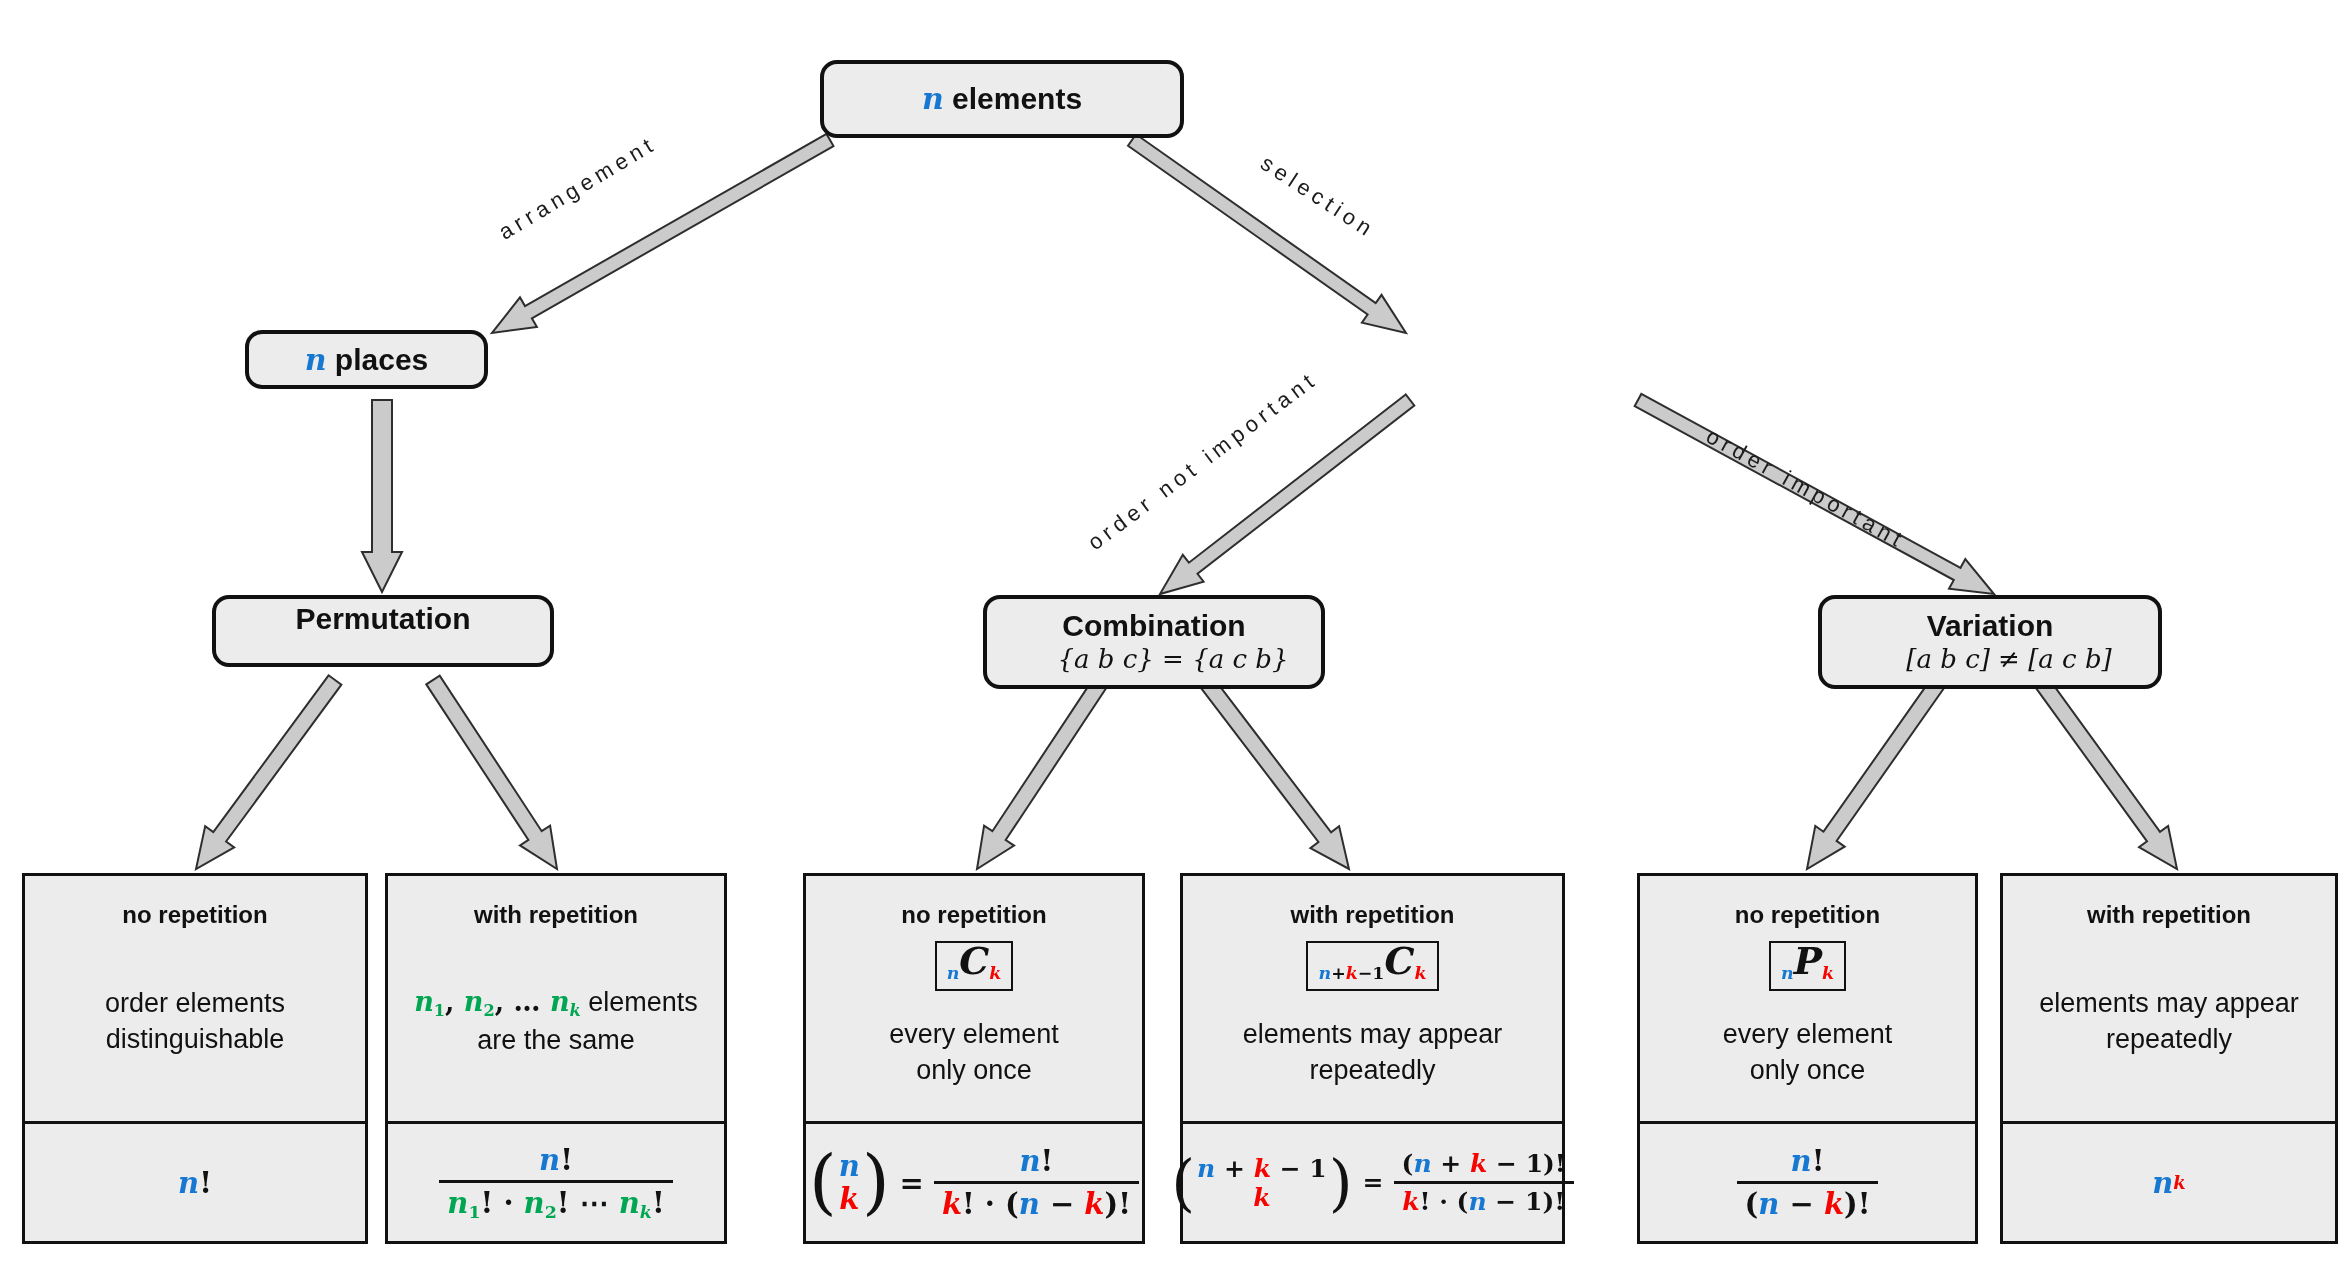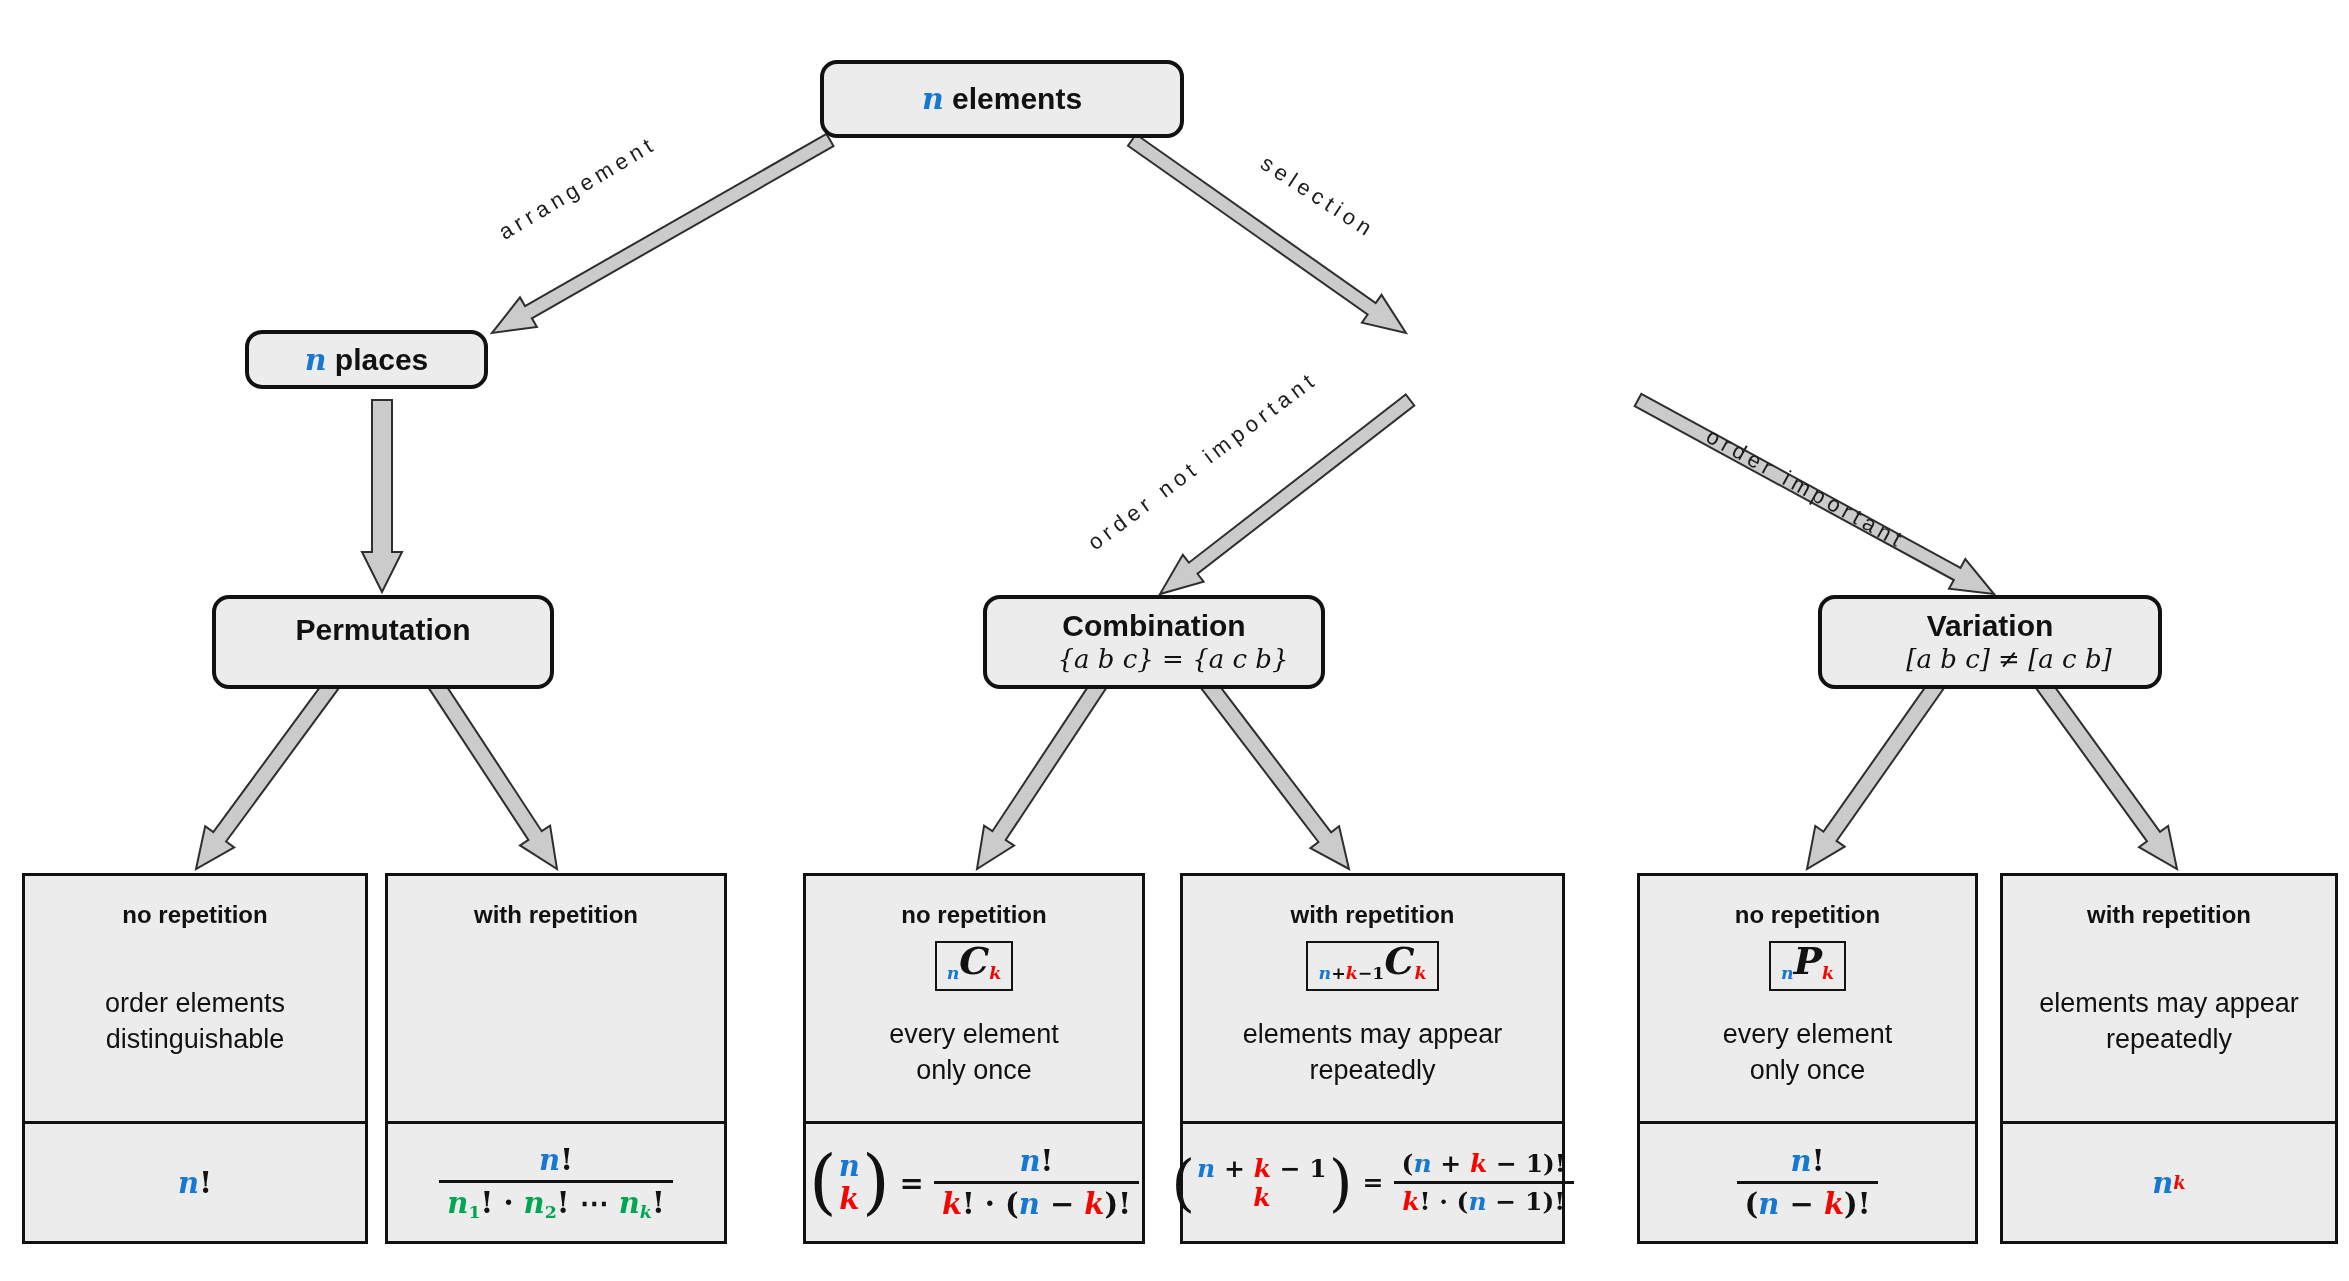--- a/index.html
+++ b/index.html
@@ -82,21 +82,21 @@
   }
   .el-arrangement{left:578px;top:188px;transform:translate(-50%,-50%) rotate(-31deg);}
   .el-selection{left:1318px;top:197px;transform:translate(-50%,-50%) rotate(33deg);}
   .el-order-not{left:1203px;top:461px;transform:translate(-50%,-50%) rotate(-37deg);}
   .el-order-imp{left:1806px;top:489px;transform:translate(-50%,-50%) rotate(29deg);}
 
   
   .n-root{left:820px;top:60px;width:364px;height:78px;justify-content:center;}
   .n-nplaces{left:245px;top:330px;width:243px;height:59px;}
   .n-kplaces{left:1402px;top:330px;width:242px;height:80px;}
-  .n-perm{left:212px;top:595px;width:342px;height:94px;padding-bottom:24px;}
+  .n-perm{left:212px;top:595px;width:342px;height:72px;padding-bottom:24px;}
   .n-comb{left:983px;top:595px;width:342px;height:94px;}
   .n-var{left:1818px;top:595px;width:344px;height:94px;}
 
   
   .lf-1{left:22px;width:346px;}
   .lf-2{left:385px;width:342px;}
   .lf-3{left:803px;width:342px;}
   .lf-4{left:1180px;width:385px;}
   .lf-5{left:1637px;width:341px;}
   .lf-6{left:2000px;width:338px;}
@@ -160,20 +160,24 @@
       <span class="math">
           <span class="c-b v-v">n</span>
           <span class="c-k v-o">!</span>
         </span>
     </div>
   </div>
 
   <div class="leaf lf-2">
     <div class="leaf-top">
       <div class="leaf-heading">with repetition</div>
+      <div class="leaf-desc">
+        <div><span class="c-g v-v">n</span><span class="c-g v-os">1</span><span class="c-k v-o">, </span><span class="c-g v-v">n</span><span class="c-g v-os">2</span><span class="c-k v-o">, … </span><span class="c-g v-v">n</span><span class="c-g v-vs">k</span><span class="c-k v-p"> elements</span></div>
+        <div>are the same</div>
+      </div>
     </div>
     <div class="leaf-bottom">
       <span class="math">
         <span class="frac">
           <span class="num"><span class="c-b v-v">n</span><span class="c-k v-o">!</span></span>
           <span class="den"><span class="c-g v-v">n</span><span class="c-g v-os">1</span><span class="c-k v-o">!</span><span class="c-k v-o"> · </span><span class="c-g v-v">n</span><span class="c-g v-os">2</span><span class="c-k v-o">!</span><span class="c-k v-o"> ⋯ </span><span class="c-g v-v">n</span><span class="c-g v-vs">k</span><span class="c-k v-o">!</span></span>
         </span>
       </span>
     </div>
   </div>

